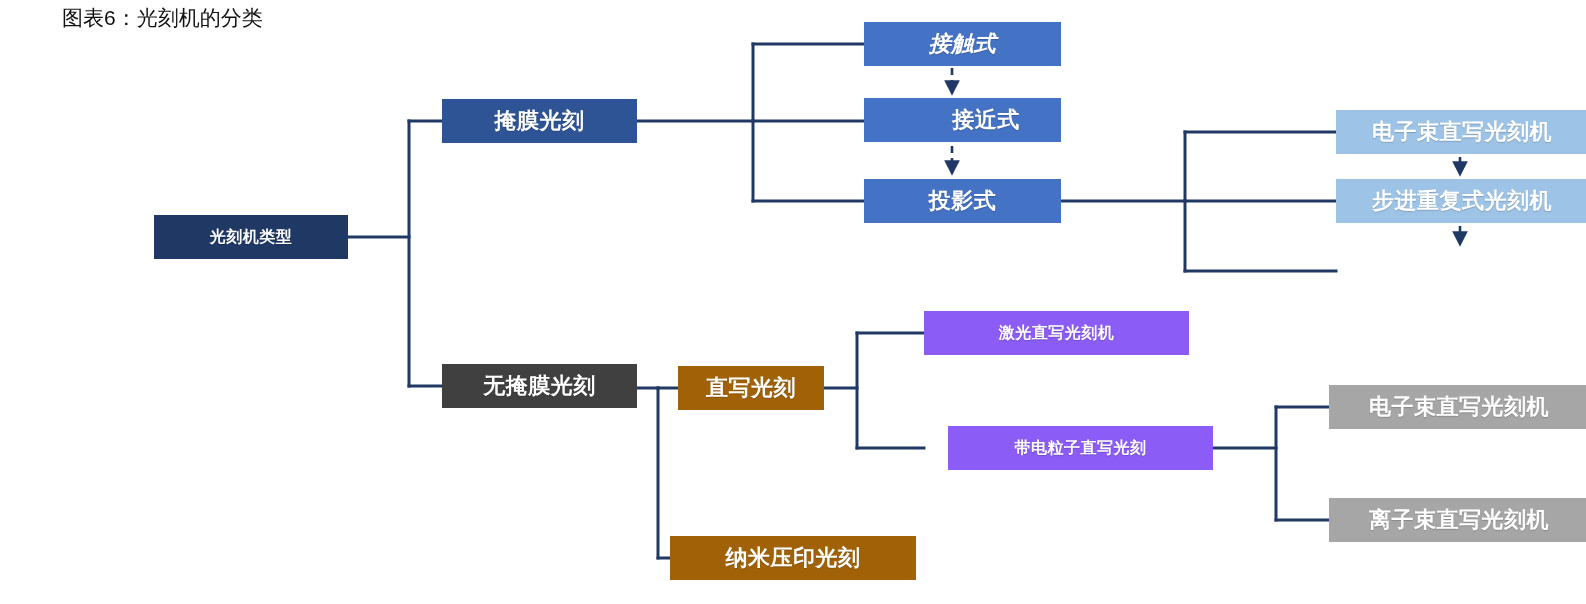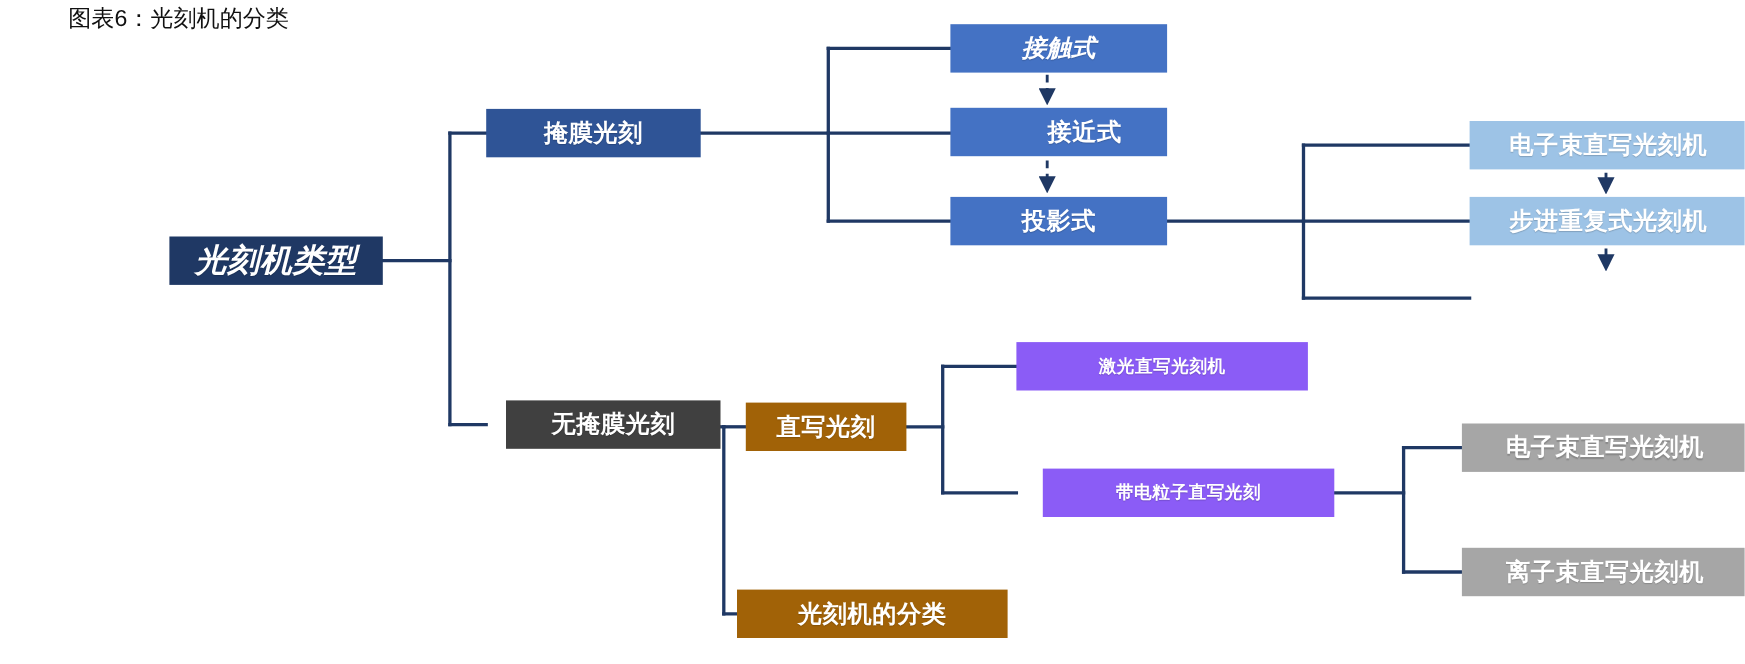--- a/index.html
+++ b/index.html
@@ -41,21 +41,21 @@
     display: flex;
     align-items: center;
     justify-content: center;
     box-sizing: border-box;
     color: #ffffff;
     font-weight: bold;
     white-space: nowrap;
     letter-spacing: 0.5px;
     text-shadow: 0 1px 1px rgba(0,0,0,0.18);
   }
-  .lvl-root  { background: #1f3864; font-size: 29px; font-style: italic; }
+  .lvl-root  { background: #1f3864; font-size: 16px; }
   .lvl-navy  { background: #2f5496; font-size: 22px; }
   .lvl-blue  { background: #4472c4; font-size: 22px; }
   .lvl-lblue { background: #9dc3e6; font-size: 22px; }
   .lvl-dgray { background: #404040; font-size: 22px; }
   .lvl-mgray { background: #a16207; font-size: 22px; }
   .lvl-gray  { background: #8b5cf6; font-size: 16px; }
   .lvl-lgray { background: #a6a6a6; font-size: 22px; }
 </style>
 </head>
 <body>
@@ -113,21 +113,21 @@
     </g>
   </svg>
 
   <div class="node lvl-root" style="left:110px; top:215px; width:194px; height:44px;">
     <span>光刻机类型</span>
   </div>
 
   <div class="node lvl-navy" style="left:398px; top:99px; width:195px; height:44px;">
     <span>掩膜光刻</span>
   </div>
-  <div class="node lvl-dgray" style="left:416px; top:364px; width:195px; height:44px;">
+  <div class="node lvl-dgray" style="left:398px; top:364px; width:195px; height:44px;">
     <span>无掩膜光刻</span>
   </div>
 
   <div class="node lvl-blue" style="left:820px; top:22px; width:197px; height:44px;font-style:italic;">
     <span>接触式</span>
   </div>
   <div class="node lvl-blue" style="left:820px; top:98px; width:197px; height:44px;padding-left:47px;">
     <span>接近式</span>
   </div>
   <div class="node lvl-blue" style="left:820px; top:179px; width:197px; height:44px;">
@@ -138,21 +138,21 @@
     <span>电子束直写光刻机</span>
   </div>
   <div class="node lvl-lblue" style="left:1292px; top:179px; width:252px; height:44px;">
     <span>步进重复式光刻机</span>
   </div>
 
   <div class="node lvl-mgray" style="left:634px; top:366px; width:146px; height:44px;">
     <span>直写光刻</span>
   </div>
   <div class="node lvl-mgray" style="left:626px; top:536px; width:246px; height:44px;">
-    <span>光刻机的分类</span>
+    <span>纳米压印光刻</span>
   </div>
 
   <div class="node lvl-gray" style="left:880px; top:311px; width:265px; height:44px;">
     <span>激光直写光刻机</span>
   </div>
   <div class="node lvl-gray" style="left:904px; top:426px; width:265px; height:44px;">
     <span>带电粒子直写光刻</span>
   </div>
 
   <div class="node lvl-lgray" style="left:1285px; top:385px; width:260px; height:44px;">

